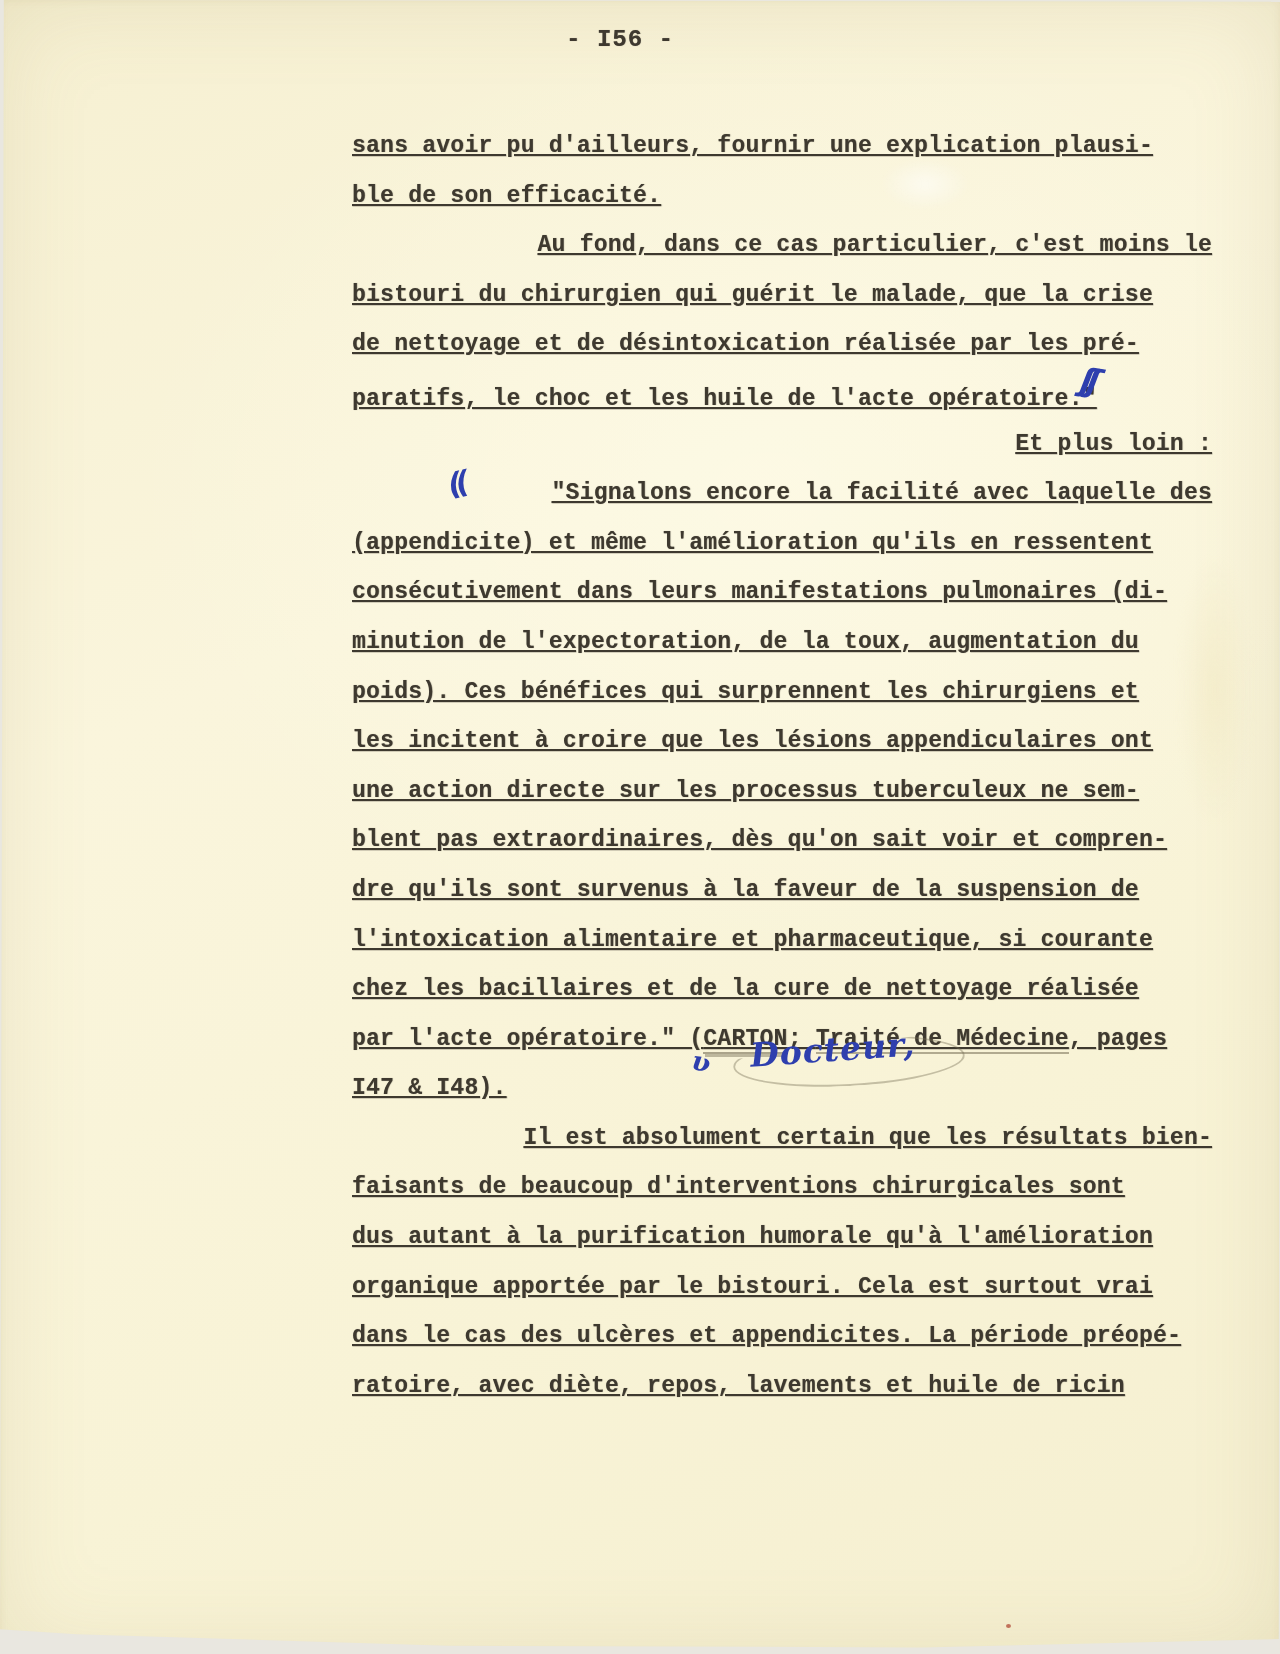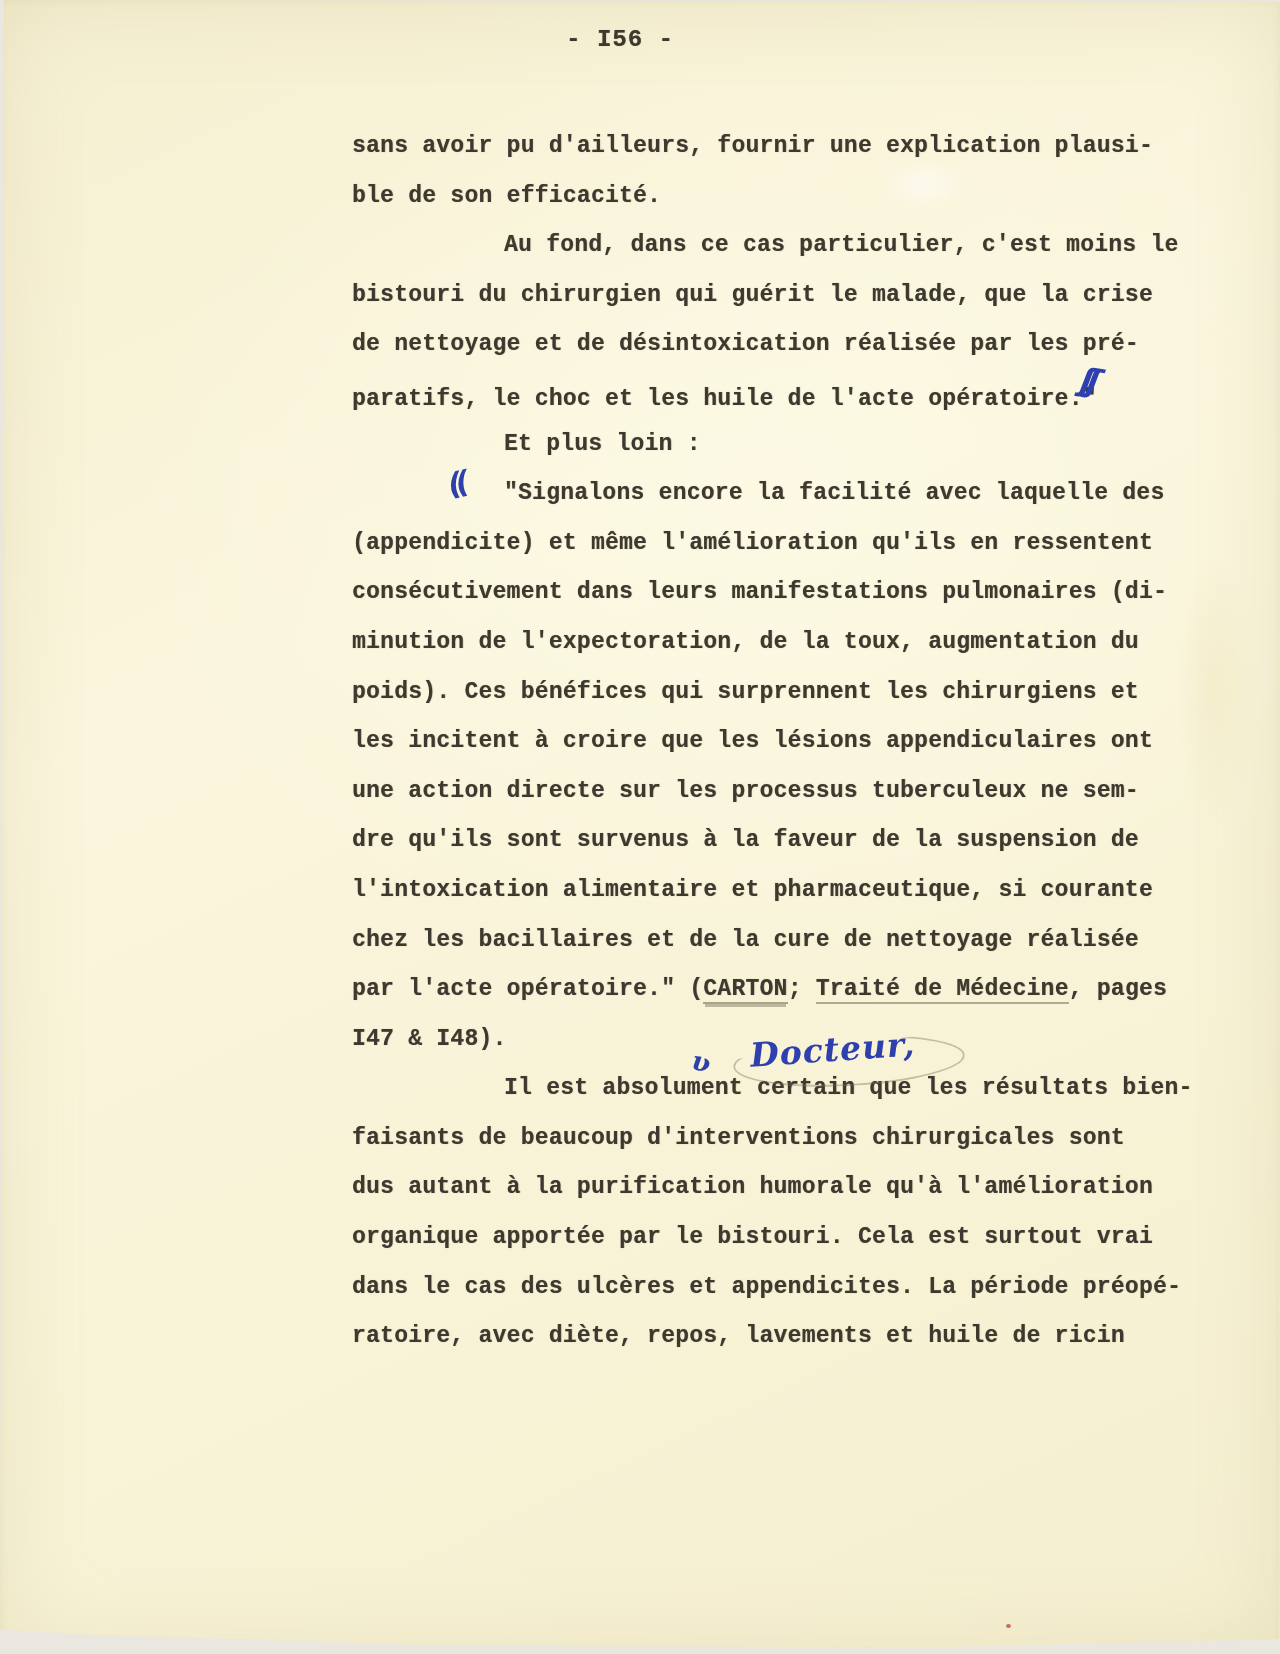--- a/index.html
+++ b/index.html
@@ -50,22 +50,23 @@
     position: absolute; left: 352px; top: 122px; width: 860px;
     font-size: 23px; font-weight: bold;
     letter-spacing: 0.25px;
     color: #3e392f;
     text-shadow: 0.4px 0.4px 0.8px rgba(62,57,47,0.55);
   }
   .line {
     height: 49.6px; line-height: 49.6px;
     white-space: nowrap;
     position: relative;
+    text-decoration: underline;
   }
-  .line.ind { padding-left: 152px; }
+  .line.ind { padding-left: 152px; text-align: right; }
 
   
   .u-double {
     border-bottom: 2px solid rgba(118,110,86,0.6);
     box-shadow: 0 5px 0 -2px rgba(118,110,86,0.45);
   }
   .u-single { border-bottom: 2px solid rgba(118,110,86,0.55); }
   .pencil-circle {
     position: absolute; left: 733px; top: 1036px;
     width: 228px; height: 46px;
@@ -130,20 +131,21 @@
     <div class="line ind">Et plus loin :</div>
     <div class="line ind">
       <span class="ink mark-open">((</span><span>"Signalons encore la facilité avec laquelle des</span>
     </div>
     <div class="line">(appendicite) et même l'amélioration qu'ils en ressentent</div>
     <div class="line">consécutivement dans leurs manifestations pulmonaires (di-</div>
     <div class="line">minution de l'expectoration, de la toux, augmentation du</div>
     <div class="line">poids). Ces bénéfices qui surprennent les chirurgiens et</div>
     <div class="line">les incitent à croire que les lésions appendiculaires ont</div>
     <div class="line">une action directe sur les processus tuberculeux ne sem-</div>
+    <div class="line">blent pas extraordinaires, dès qu'on sait voir et compren-</div>
     <div class="line">dre qu'ils sont survenus à la faveur de la suspension de</div>
     <div class="line">l'intoxication alimentaire et pharmaceutique, si courante</div>
     <div class="line">chez les bacillaires et de la cure de nettoyage réalisée</div>
     <div class="line">
       <span>par l'acte opératoire." (</span><span class="u-double">CARTON</span><span>; </span><span class="u-single">Traité de Médecine</span><span>, pages</span>
     </div>
     <div class="line">I47 &amp; I48).</div>
     <div class="line ind">Il est absolument certain que les résultats bien-</div>
     <div class="line">faisants de beaucoup d'interventions chirurgicales sont</div>
     <div class="line">dus autant à la purification humorale qu'à l'amélioration</div>

